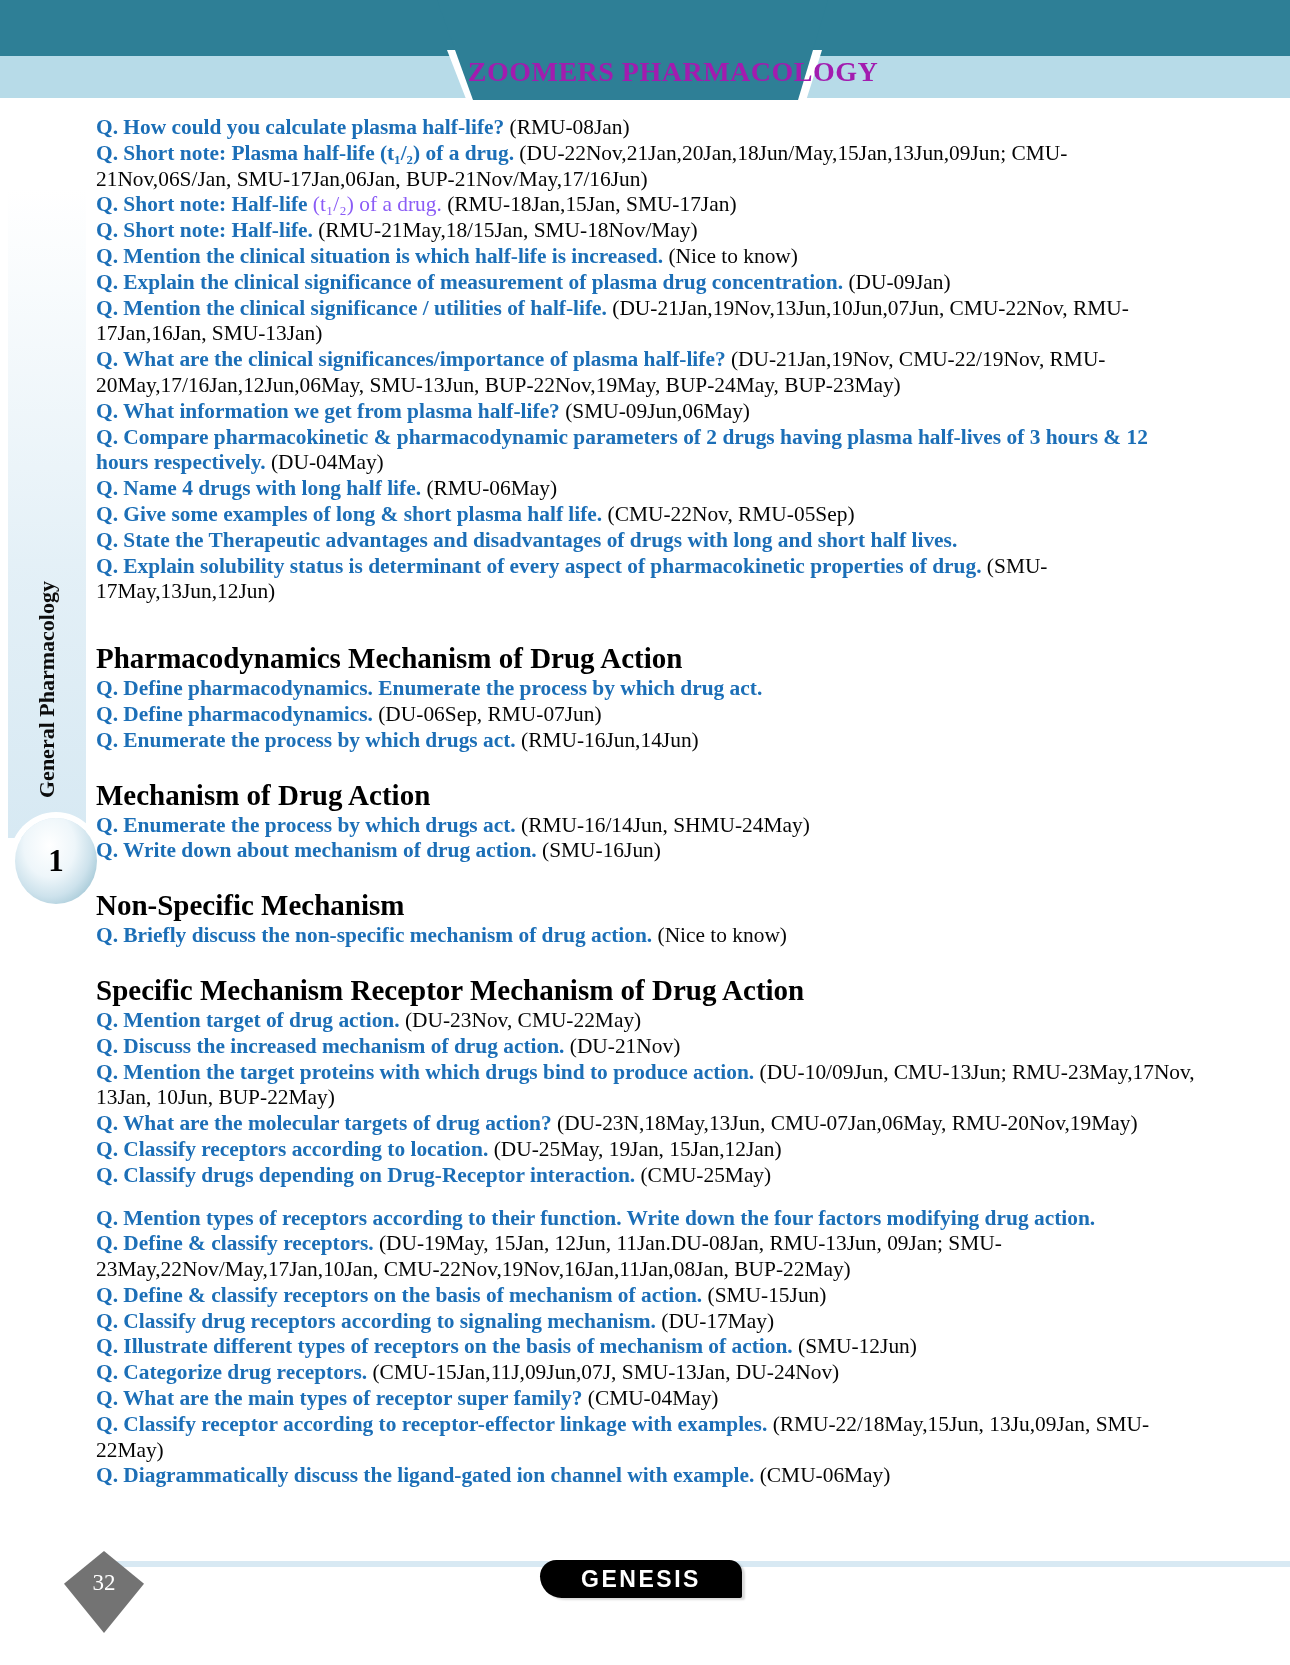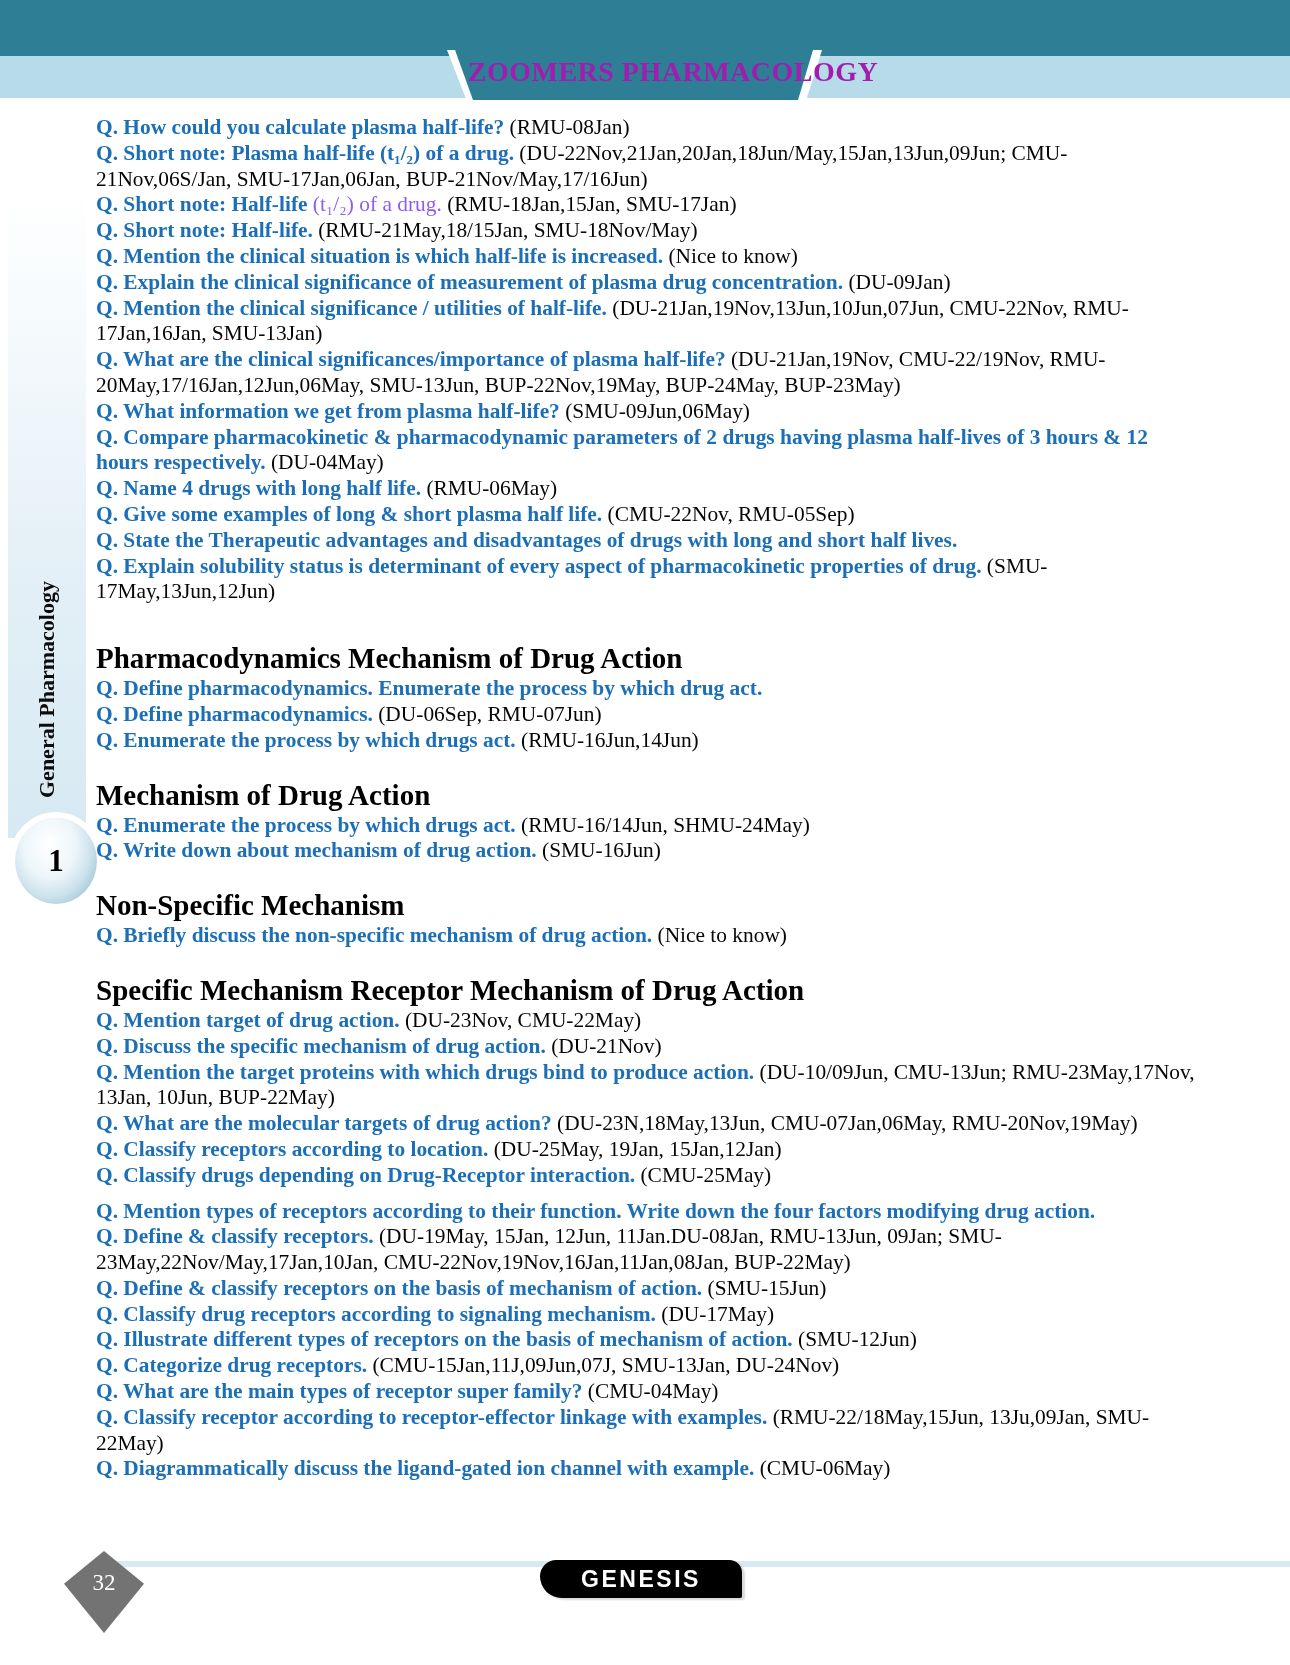--- a/index.html
+++ b/index.html
@@ -25,21 +25,21 @@
     font-weight:bold;font-size:22px;color:#0c0c0c;white-space:nowrap;}
   .chapter-circle{position:absolute;left:15px;top:818px;width:82px;height:86px;border-radius:50%;
     background:radial-gradient(ellipse at 42% 32%,#ffffff 0%,#eef6fa 38%,#cde2ec 62%,#9cc3d2 85%,#6fa2b6 100%);
     box-shadow:0 0 0 6px #ffffff;
     display:flex;align-items:center;justify-content:center;
     font-weight:bold;font-size:31px;color:#000000;}
   
   .content{position:absolute;left:96px;top:115px;width:1100px;
     font-size:21.4px;line-height:25.8px;overflow-wrap:break-word;}
   .content p.q{margin:0;}
-  .content p.q.gap{margin-top:10px;}
+  .content p.q.gap{margin-top:17px;}
   .qt{color:#1c6fb7;font-weight:bold;}
   .qlight{color:#8b5cf6;font-weight:normal;}
   .ref{color:#050505;font-weight:normal;}
   h2.section{font-size:29px;font-weight:bold;color:#000000;margin:28px 0 4px 0;line-height:27px;}
   .content h2.section:first-of-type{margin-top:40px;}
   
   .footer-line{position:absolute;left:104px;top:1561px;width:1186px;height:6px;background:#d8e9f3;}
   .page-diamond{position:absolute;left:64px;top:1551px;width:80px;height:82px;background:#737373;
     clip-path:polygon(50% 0%,100% 40%,50% 100%,0% 40%);
     display:flex;align-items:center;justify-content:center;}
@@ -84,21 +84,21 @@
     <p class="q"><span class="qt">Q. Define pharmacodynamics. Enumerate the process by which drug act.</span></p>
     <p class="q"><span class="qt">Q. Define pharmacodynamics.</span><span class="ref"> (DU-06Sep, RMU-07Jun)</span></p>
     <p class="q"><span class="qt">Q. Enumerate the process by which drugs act.</span><span class="ref"> (RMU-16Jun,14Jun)</span></p>
     <h2 class="section">Mechanism of Drug Action</h2>
     <p class="q"><span class="qt">Q. Enumerate the process by which drugs act.</span><span class="ref"> (RMU-16/14Jun, SHMU-24May)</span></p>
     <p class="q"><span class="qt">Q. Write down about mechanism of drug action.</span><span class="ref"> (SMU-16Jun)</span></p>
     <h2 class="section">Non-Specific Mechanism</h2>
     <p class="q"><span class="qt">Q. Briefly discuss the non-specific mechanism of drug action.</span><span class="ref"> (Nice to know)</span></p>
     <h2 class="section">Specific Mechanism Receptor Mechanism of Drug Action</h2>
     <p class="q"><span class="qt">Q. Mention target of drug action.</span><span class="ref"> (DU-23Nov, CMU-22May)</span></p>
-    <p class="q"><span class="qt">Q. Discuss the specific mechanism of drug action.</span><span class="ref"> (DU-21Nov)</span></p>
+    <p class="q"><span class="qt">Q. Discuss the increased mechanism of drug action.</span><span class="ref"> (DU-21Nov)</span></p>
     <p class="q"><span class="qt">Q. Mention the target proteins with which drugs bind to produce action.</span><span class="ref"> (DU-10/09Jun, CMU-13Jun; RMU-23May,17Nov, 13Jan, 10Jun, BUP-22May)</span></p>
     <p class="q"><span class="qt">Q. What are the molecular targets of drug action?</span><span class="ref"> (DU-23N,18May,13Jun, CMU-07Jan,06May, RMU-20Nov,19May)</span></p>
     <p class="q"><span class="qt">Q. Classify receptors according to location.</span><span class="ref"> (DU-25May, 19Jan, 15Jan,12Jan)</span></p>
     <p class="q"><span class="qt">Q. Classify drugs depending on Drug-Receptor interaction.</span><span class="ref"> (CMU-25May)</span></p>
     <p class="q gap"><span class="qt">Q. Mention types of receptors according to their function. Write down the four factors modifying drug action.</span></p>
     <p class="q"><span class="qt">Q. Define &amp; classify receptors.</span><span class="ref"> (DU-19May, 15Jan, 12Jun, 11Jan.DU-08Jan, RMU-13Jun, 09Jan; SMU-23May,22Nov/May,17Jan,10Jan, CMU-22Nov,19Nov,16Jan,11Jan,08Jan, BUP-22May)</span></p>
     <p class="q"><span class="qt">Q. Define &amp; classify receptors on the basis of mechanism of action.</span><span class="ref"> (SMU-15Jun)</span></p>
     <p class="q"><span class="qt">Q. Classify drug receptors according to signaling mechanism.</span><span class="ref"> (DU-17May)</span></p>
     <p class="q"><span class="qt">Q. Illustrate different types of receptors on the basis of mechanism of action.</span><span class="ref"> (SMU-12Jun)</span></p>
     <p class="q"><span class="qt">Q. Categorize drug receptors.</span><span class="ref"> (CMU-15Jan,11J,09Jun,07J, SMU-13Jan, DU-24Nov)</span></p>

